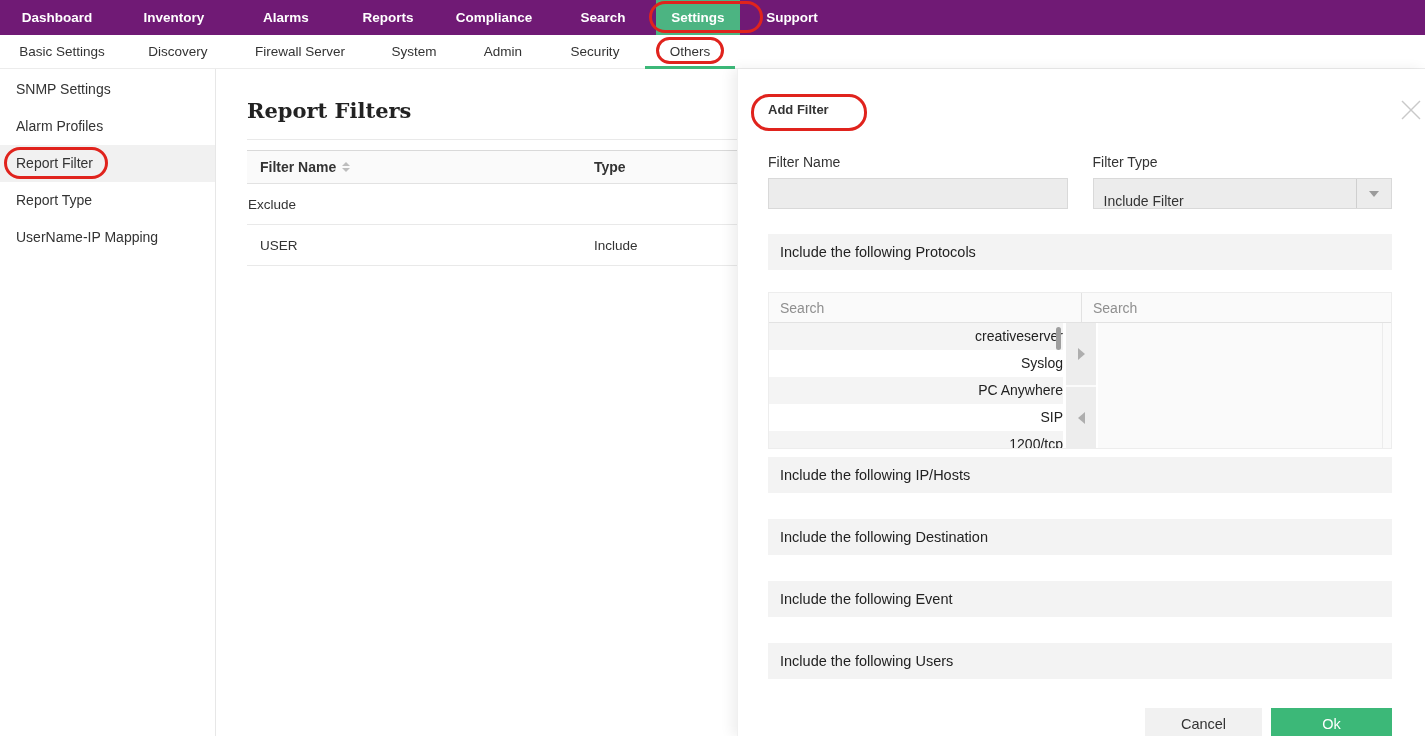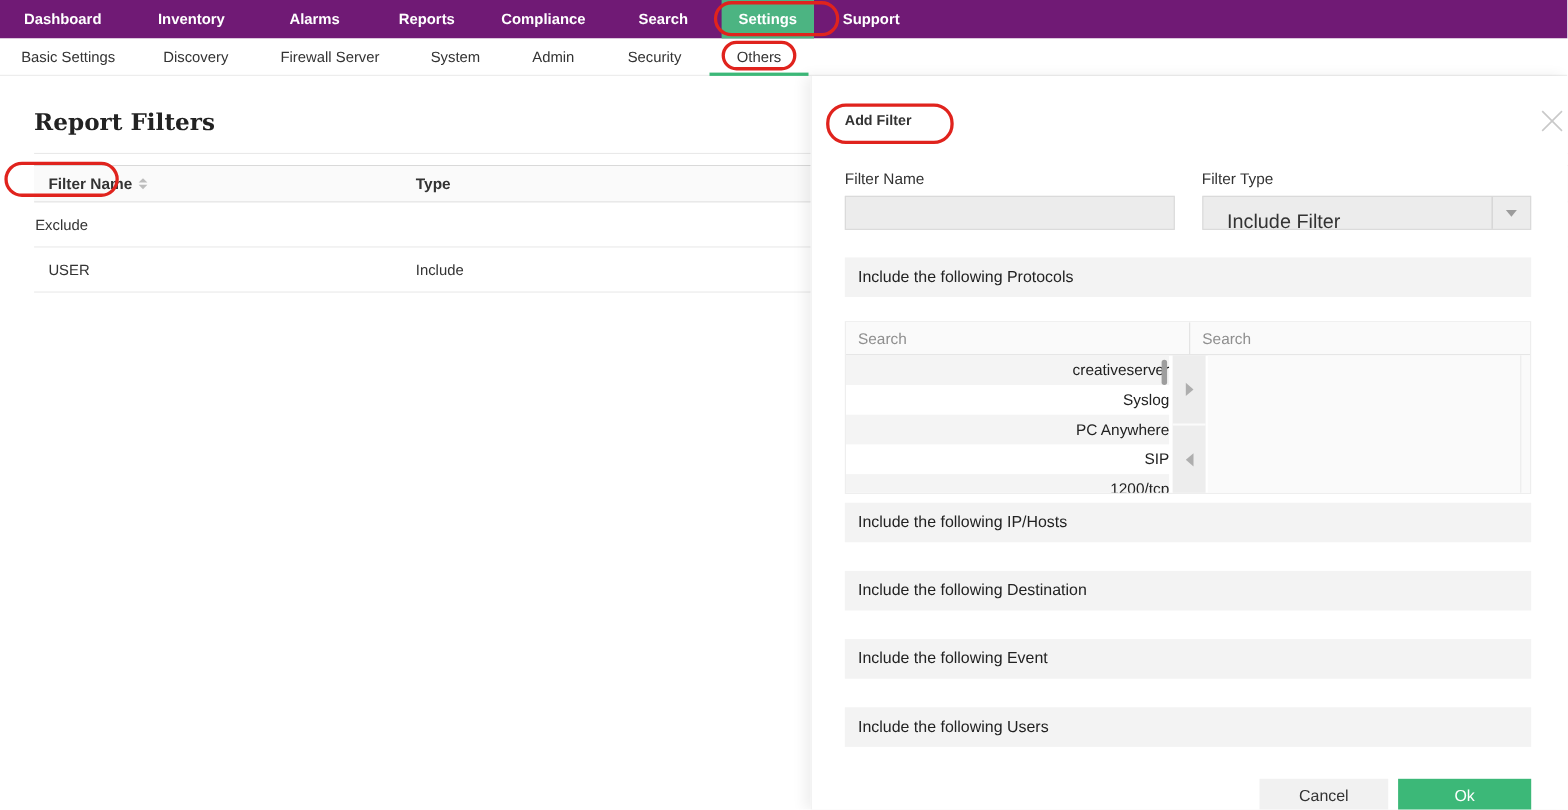--- a/index.html
+++ b/index.html
@@ -87,21 +87,21 @@
   .field + .field { margin-left:25px; }
   .field label { display:block; font-size:14px; color:#333; margin-bottom:8px; }
   .txt-input {
     width:100%; height:31px; background:#ececec; border:1px solid #d9d9d9;
     font-size:14px; padding:0 8px; color:#333; font-family:inherit;
   }
   .sel {
     width:100%; height:31px; background:#ececec; border:1px solid #d9d9d9;
     display:flex; align-items:center; cursor:pointer;
   }
-  .sel .sel-val { flex:1; padding-left:22px; font-size:18px; color:#333;margin-top:15px; }
+  .sel .sel-val { flex:1; padding-left:10px; font-size:14px; color:#333;margin-top:15px; }
   .sel .sel-caret {
     width:35px; height:100%; border-left:1px solid #cfcfcf;
     display:flex; align-items:center; justify-content:center;
   }
   .tri { width:0; height:0; }
   .tri.down { border-left:5px solid transparent; border-right:5px solid transparent; border-top:6px solid #9b9b9b; }
   .tri.right { border-top:6px solid transparent; border-bottom:6px solid transparent; border-left:7px solid #aeaeae; }
   .tri.left  { border-top:6px solid transparent; border-bottom:6px solid transparent; border-right:7px solid #aeaeae; }
 
   .bar {
@@ -167,20 +167,27 @@
   <div class="tab">Discovery</div>
   <div class="tab">Firewall Server</div>
   <div class="tab">System</div>
   <div class="tab">Admin</div>
   <div class="tab">Security</div>
   <div class="tab active">Others</div>
 </nav>
 
 <div class="app-body">
 
+  <aside class="sidebar">
+    <div class="side-item">SNMP Settings</div>
+    <div class="side-item">Alarm Profiles</div>
+    <div class="side-item active">Report Filter</div>
+    <div class="side-item">Report Type</div>
+    <div class="side-item">UserName-IP Mapping</div>
+  </aside>
 
   <section class="main">
     <h1>Report Filters</h1>
     <div class="rule"></div>
     <div class="ftable">
       <div class="thead">
         <div class="col-name">
           <span>Filter Name</span>
           <span class="sort-ic">
               <i class="up"></i>

